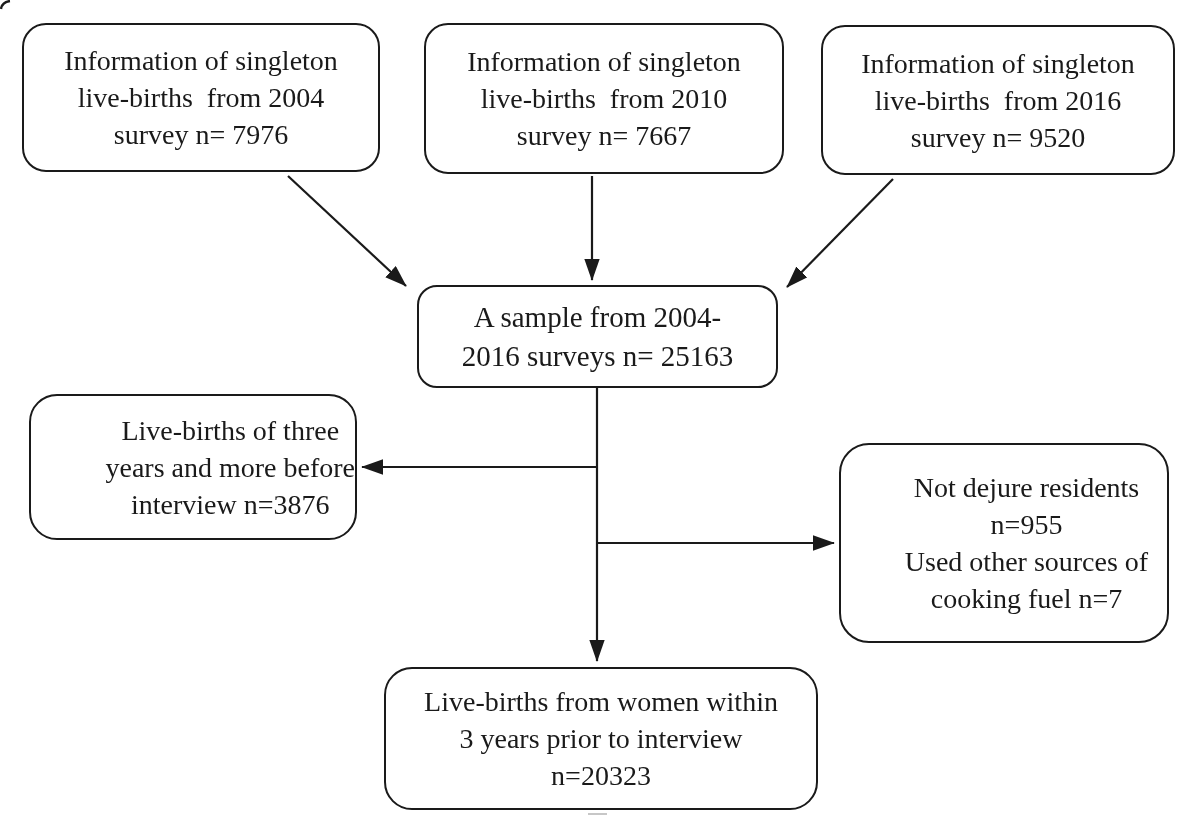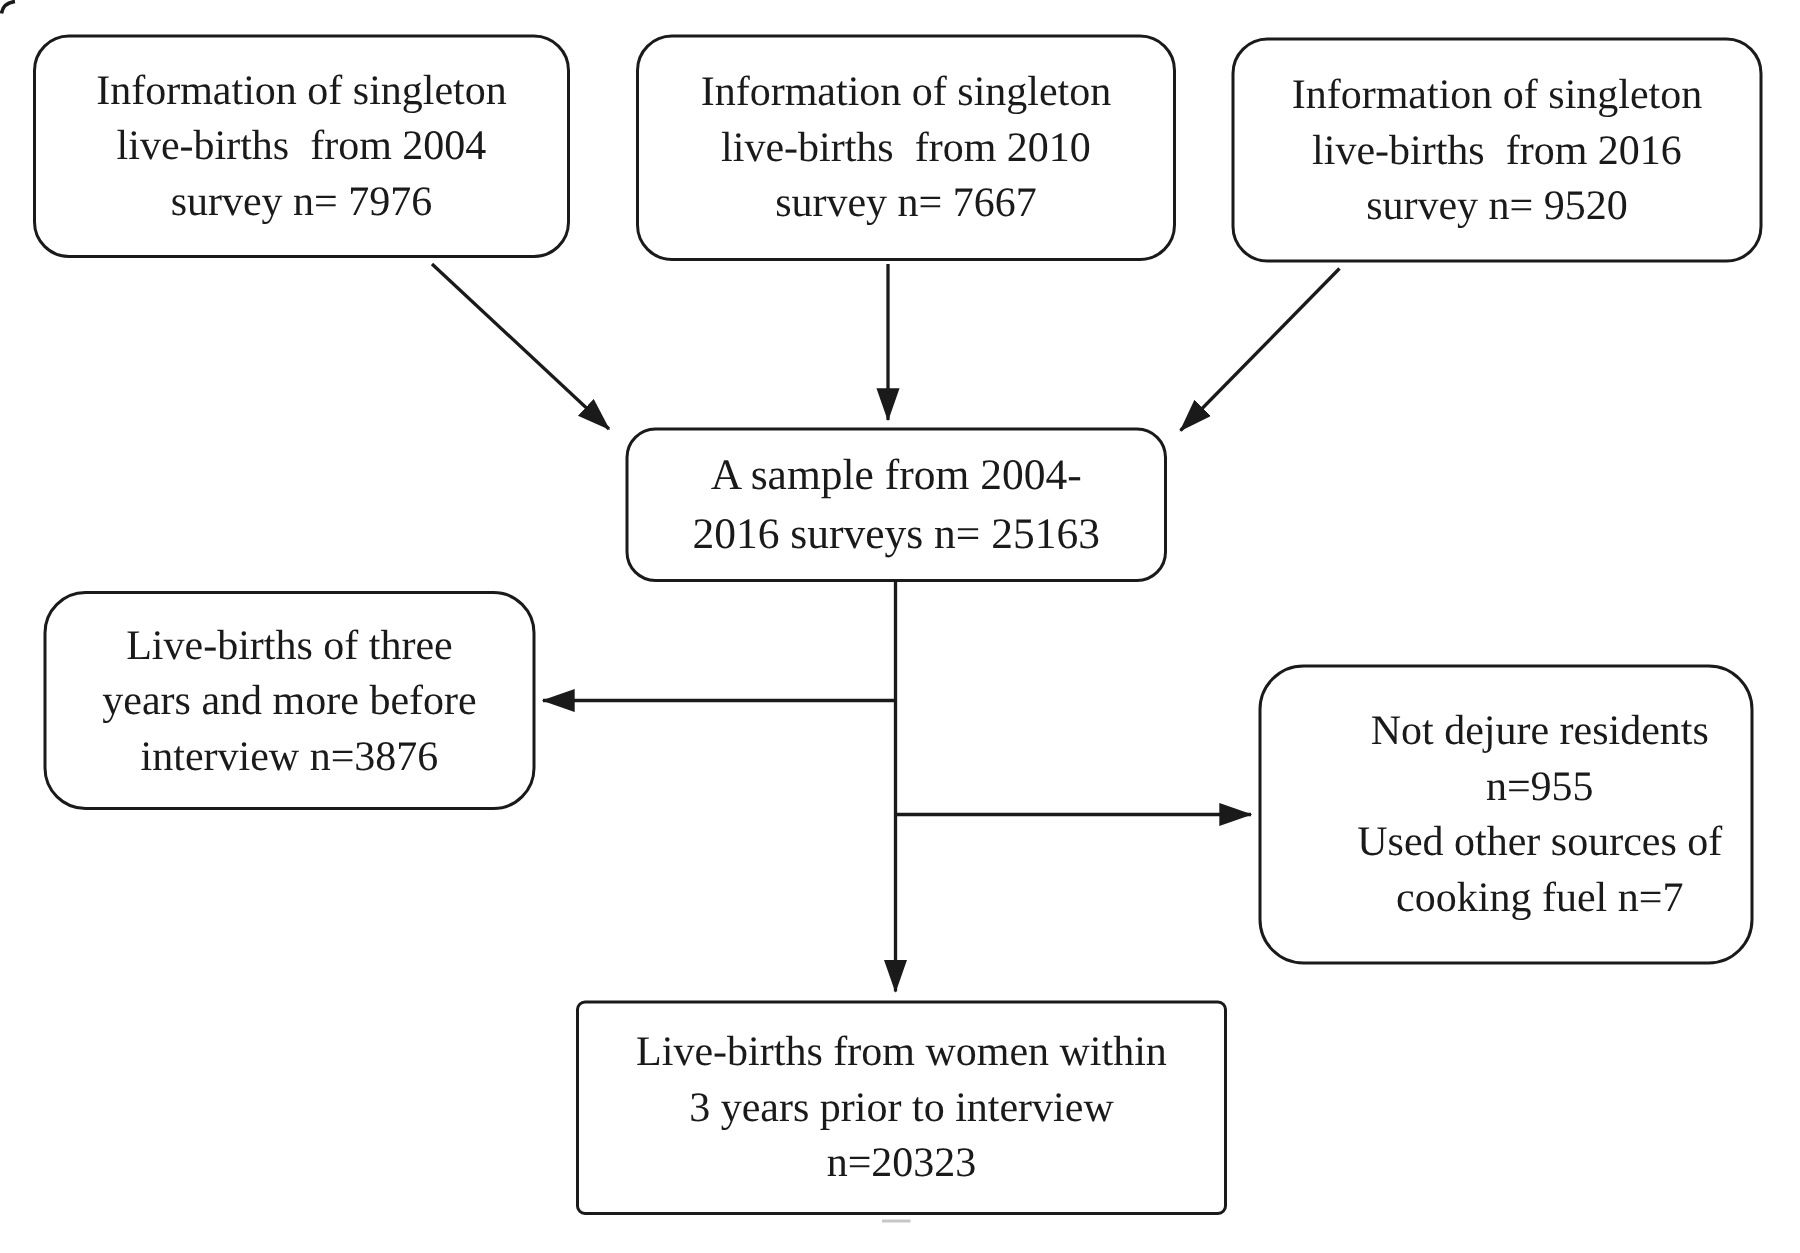--- a/index.html
+++ b/index.html
@@ -47,23 +47,23 @@
     text-align: center;
     color: var(--text-color, #1a1a1a);
     font-size: 28px;
     line-height: 37px;
   }
   
   .b-2004  { left: 22px;  top: 23px;  width: 358px; height: 149px; border-radius: 24px; }
   .b-2010  { left: 424px; top: 23px;  width: 360px; height: 151px; border-radius: 24px; }
   .b-2016  { left: 821px; top: 25px;  width: 354px; height: 150px; border-radius: 24px; }
   .b-pool  { left: 417px; top: 285px; width: 361px; height: 103px; border-radius: 20px; align-items: center; }
-  .b-left  { left: 29px;  top: 394px; width: 328px; height: 146px; border-radius: 28px; }
+  .b-left  { left: 29px;  top: 394px; width: 328px; height: 146px; border-radius: 28px; justify-content: flex-end; }
   .b-right { left: 839px; top: 443px; width: 330px; height: 200px; border-radius: 30px; padding-left: 45px; }
-  .b-final { left: 384px; top: 667px; width: 434px; height: 143px; border-radius: 6px; }
+  .b-final { left: 384px; top: 667px; width: 434px; height: 143px; border-radius: 28px; }
   .b-pool .box-text  { font-size: 29px; line-height: 39px; }
   .crop-dash {
     position: absolute;
     left: 588px; top: 813px;
     width: 19px; height: 2px;
     background: #a9a9a9;
     opacity: 0.65;
   }
 </style>
 </head>

